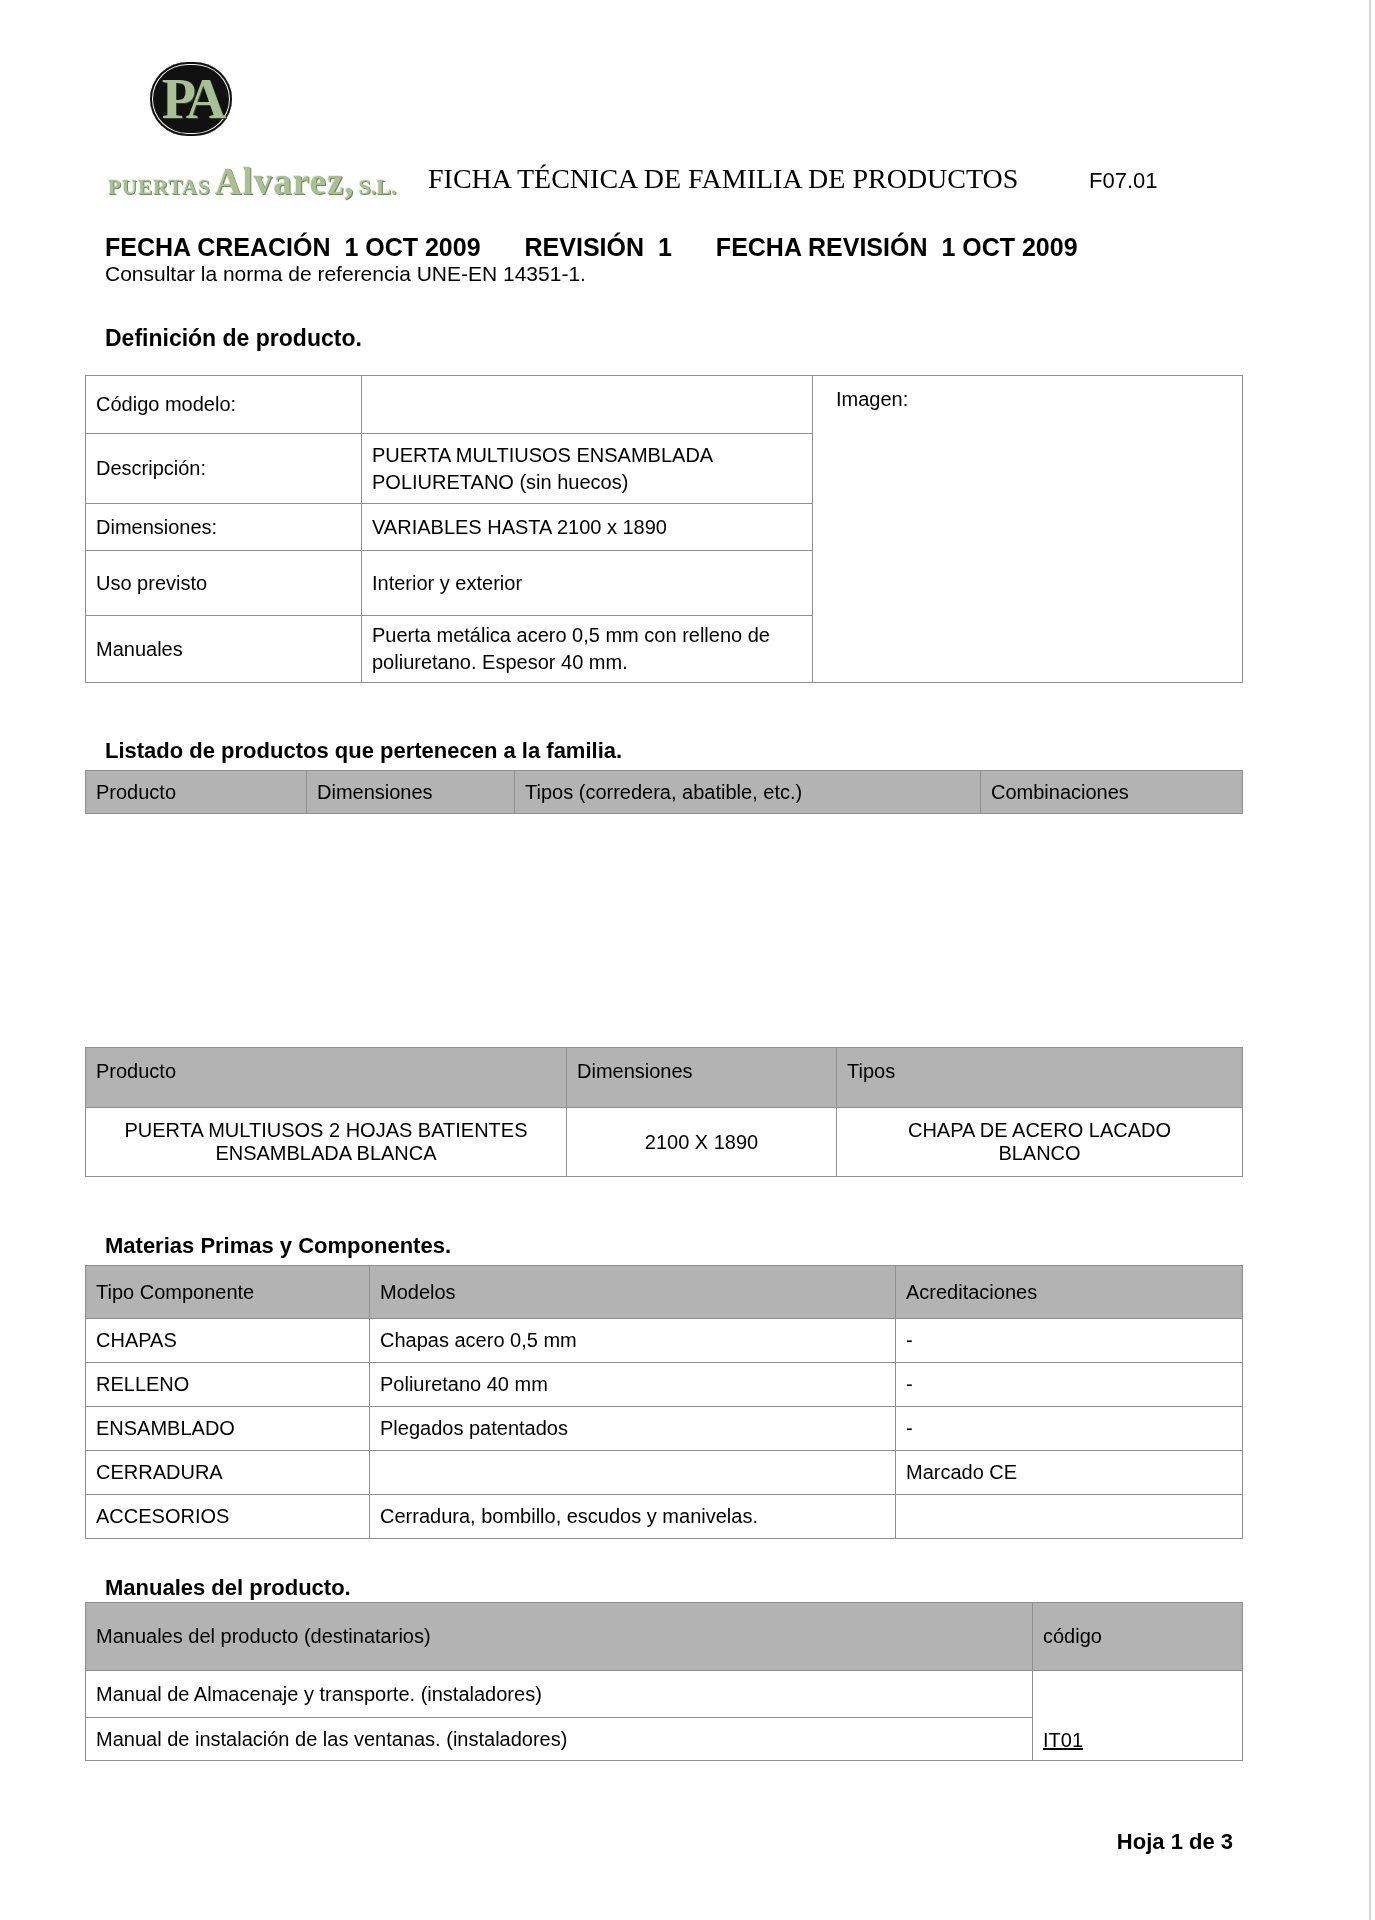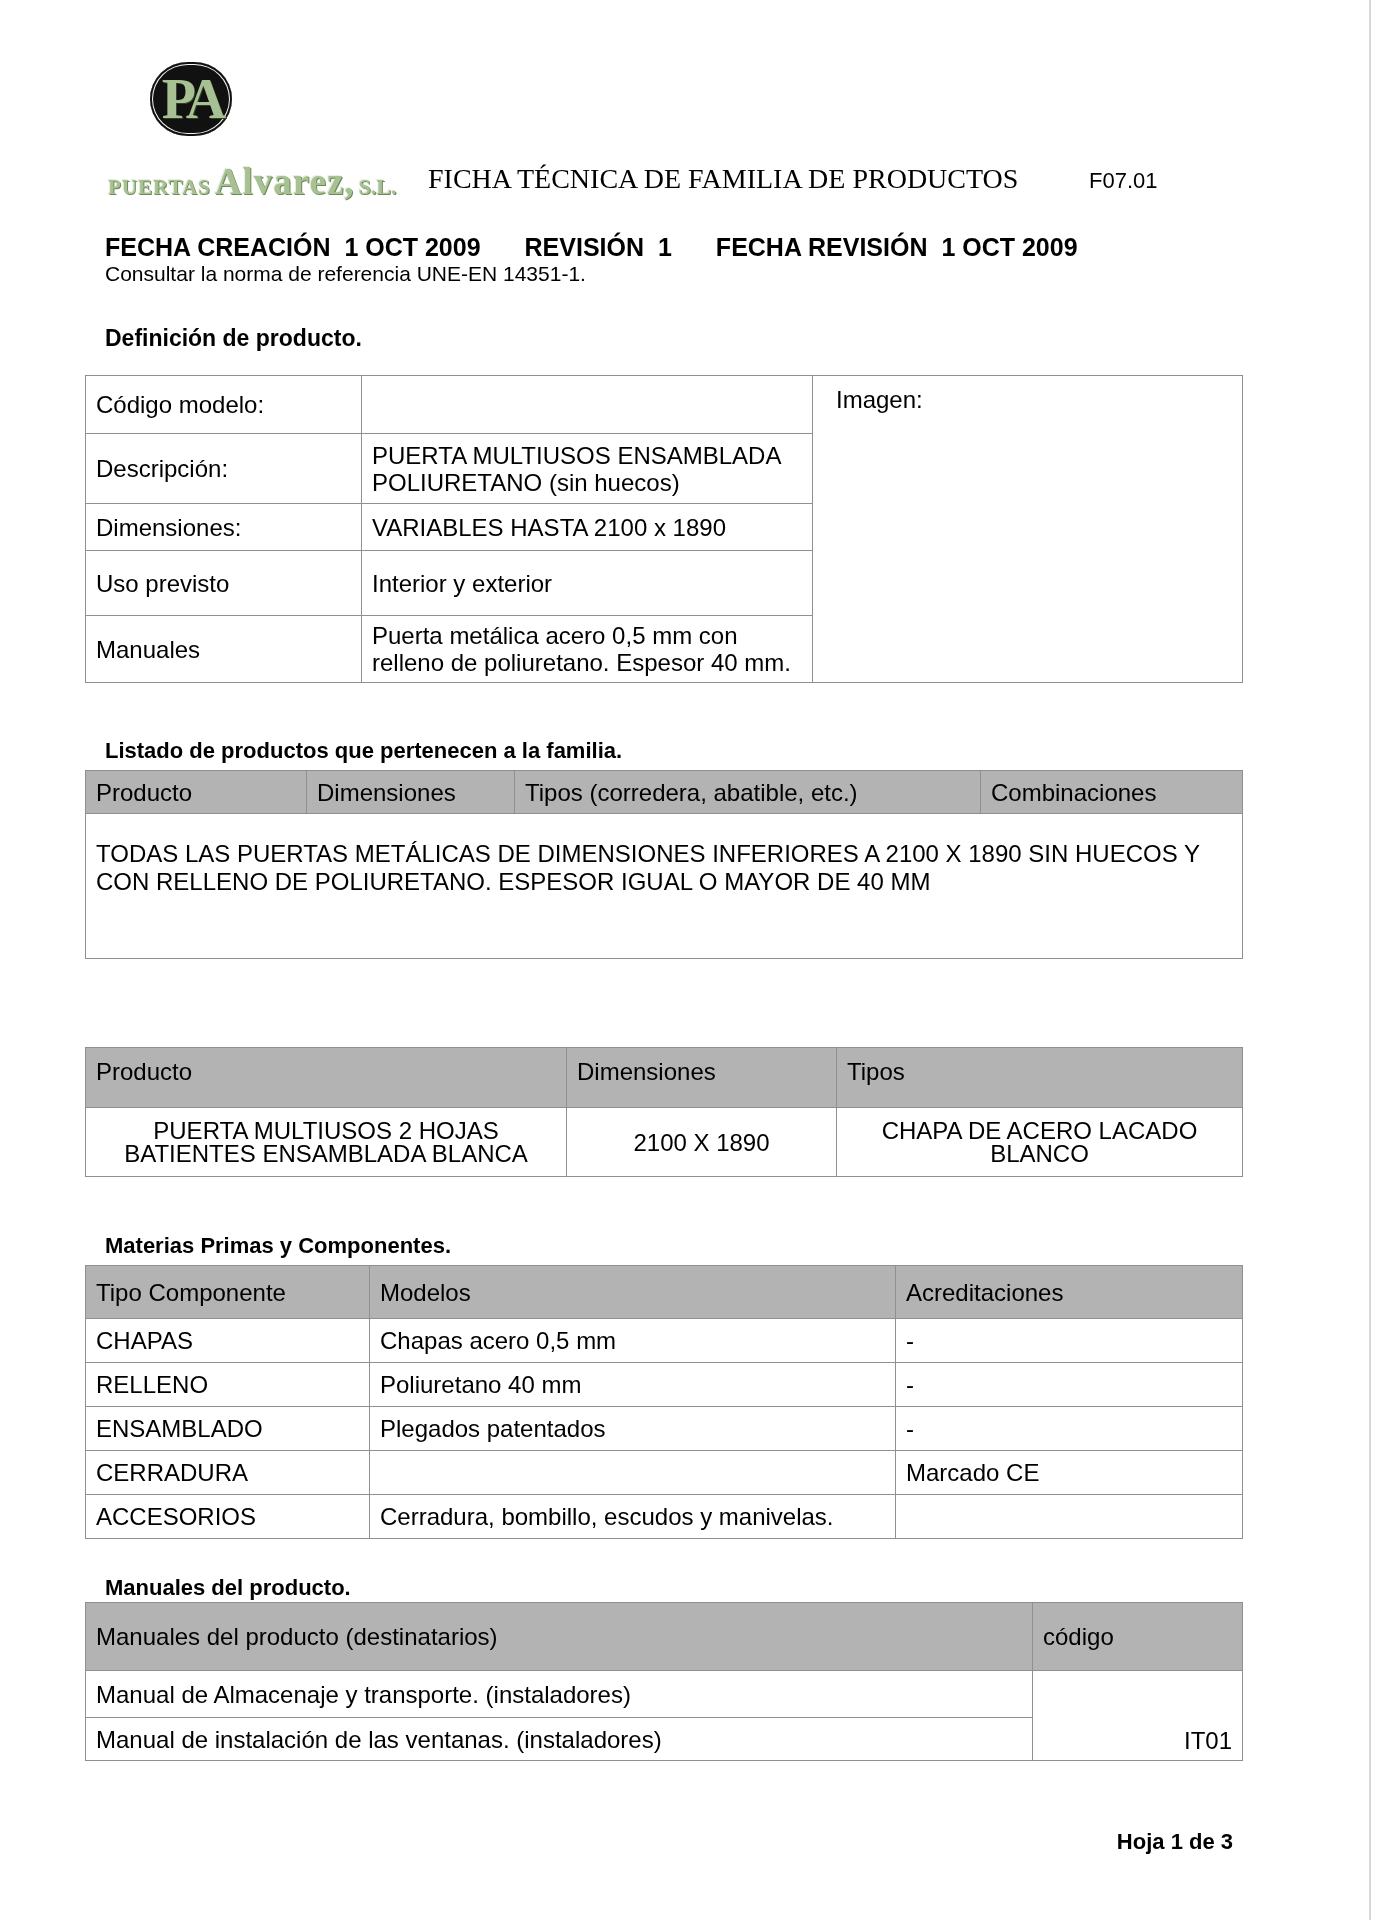--- a/index.html
+++ b/index.html
@@ -31,21 +31,21 @@
   .hline{left:105px;top:201px;font-size:25px;font-weight:bold;line-height:28px;white-space:nowrap;}
   .hline .gap{display:inline-block;width:34px;}
   .hline2{top:233px;}
   .hline2 .gap2{display:inline-block;width:44px;}
   .norma{left:105px;top:261px;font-size:21px;line-height:26px;}
   
   .sec{font-size:23px;font-weight:bold;line-height:28px;white-space:nowrap;left:105px;}
   
   table.doc{position:absolute;border-collapse:collapse;table-layout:fixed;left:85px;}
   table.doc td{
-    border:1px solid var(--border,#8f8f8f);font-size:24px;line-height:27px;
+    border:1px solid var(--border,#8f8f8f);font-size:20px;line-height:27px;
     padding:2px 10px;vertical-align:middle;overflow:hidden;text-align:left;font-weight:normal;
   }
   tr.hdr td{background:var(--header-fill,#b3b3b3);}
   
   #t1{top:375px;width:1157px;}
   #t1 tr:nth-child(1){height:58px;}
   #t1 tr:nth-child(2){height:70px;}
   #t1 tr:nth-child(3){height:47px;}
   #t1 tr:nth-child(4){height:65px;}
   #t1 tr:nth-child(5){height:67px;}
@@ -65,21 +65,21 @@
   
   #t4{top:1265px;width:1157px;}
   #t4 tr:nth-child(1){height:53px;padding-left:12px;}
   #t4 tr:nth-child(n+2){height:44px;}
   
   #t5{top:1602px;width:1157px;}
   #t5 tr:nth-child(1){height:68px;}
   #t5 tr:nth-child(2){height:47px;}
   #t5 tr:nth-child(3){height:43px;}
   #t5 tr.hdr td{vertical-align:top;padding-top:20px;}
-  #t5 td.codigo{text-align:right;vertical-align:bottom;padding-bottom:6px;}
+  #t5 td.codigo{text-align:left;vertical-align:bottom;padding-bottom:6px;text-decoration:underline;}
   
   .footer{left:85px;top:1828px;width:1148px;text-align:right;font-size:22px;font-weight:bold;line-height:28px;}
   .page-edge{left:1369px;top:0;width:2px;height:1920px;background:var(--page-edge,#d8d8d8);}
 </style>
 </head>
 <body>
 
 <div class="page" style="--header-fill: #b3b3b3; --border: #8f8f8f; --logo-green: #a7c195; --page-edge: #d8d8d8;">
 
   <div class="abs emblem">
@@ -144,23 +144,20 @@
         <col style="width:466px">
         <col style="width:262px">
       </colgroup>
     <tbody>
         <tr class="hdr">
       <td>Producto</td>
       <td>Dimensiones</td>
       <td>Tipos (corredera, abatible, etc.)</td>
       <td>Combinaciones</td>
     </tr>
-    <tr>
-      <td class="body" colspan="4">TODAS LAS PUERTAS METÁLICAS DE DIMENSIONES INFERIORES A 2100 X 1890 SIN HUECOS Y CON RELLENO DE POLIURETANO. ESPESOR IGUAL O MAYOR DE 40 MM</td>
-    </tr>
   </tbody>
     </table>
 
   <table class="doc" id="t3">
     <colgroup>
         <col style="width:481px">
         <col style="width:270px">
         <col style="width:406px">
       </colgroup>
     <tbody>

